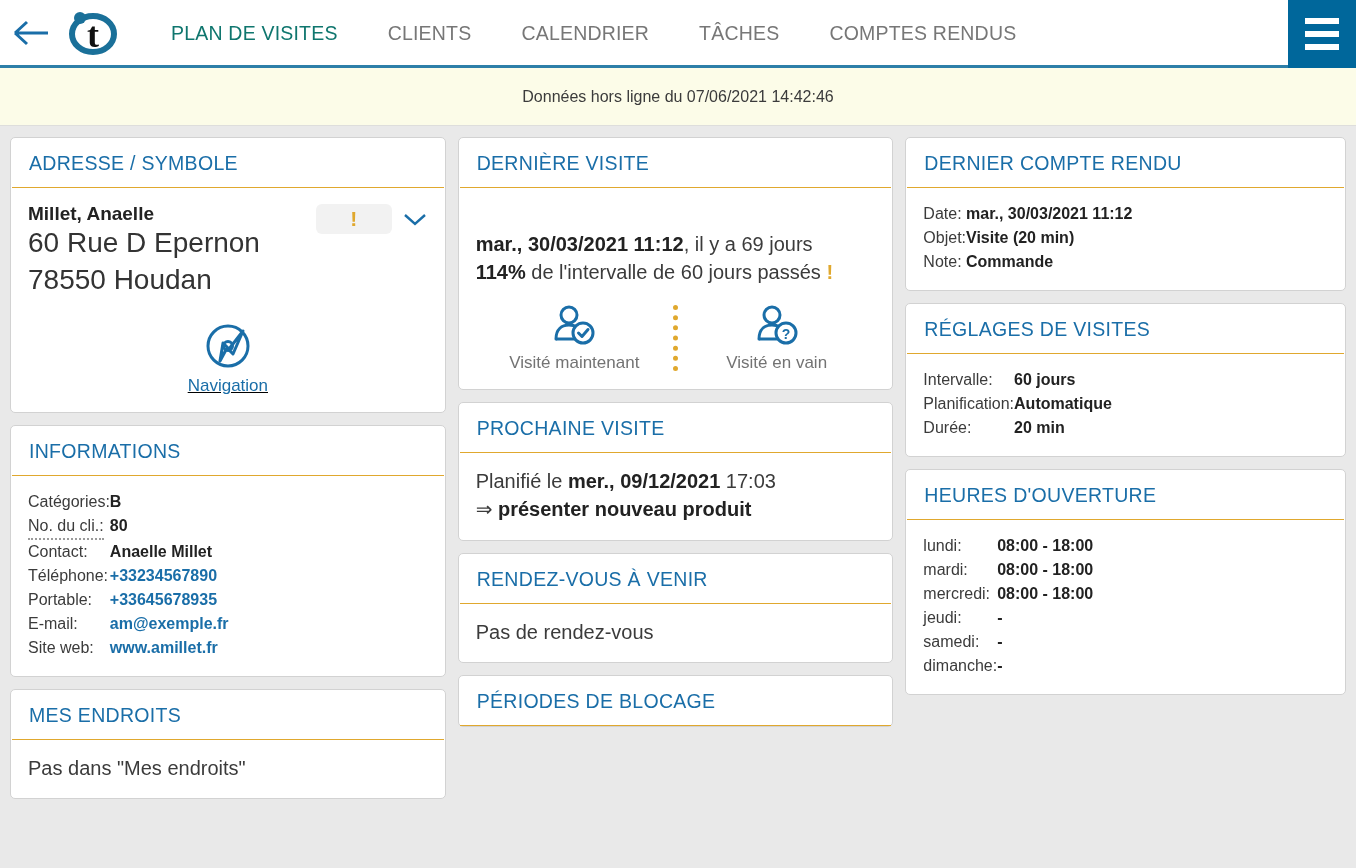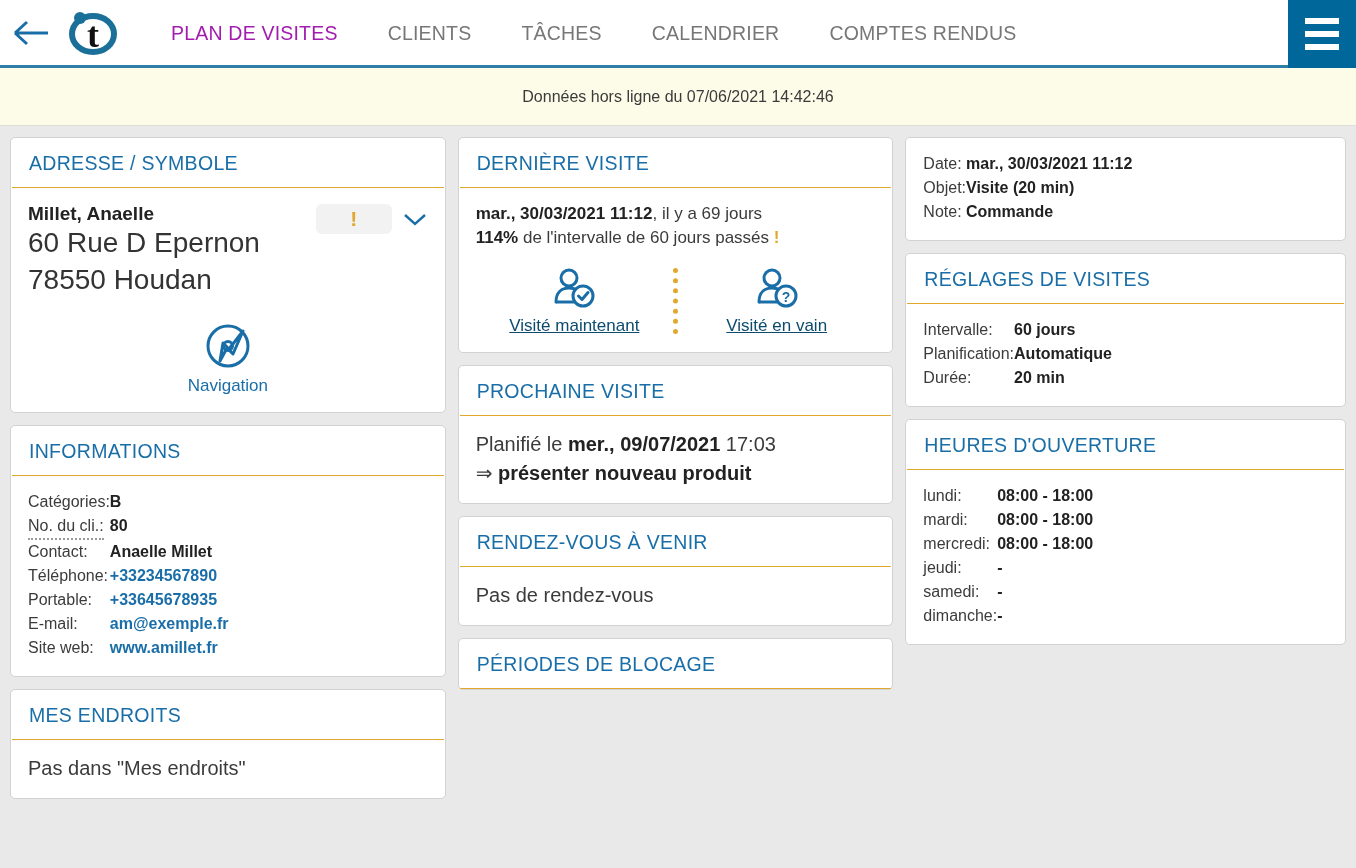--- a/index.html
+++ b/index.html
@@ -34,21 +34,21 @@
   }
   .nav-tab {
     font-size: 19.5px;
     letter-spacing: .2px;
     color: #777777;
     padding: 0 25px;
     line-height: 68px;
     cursor: pointer;
     white-space: nowrap;
   }
-  .nav-tab.active { color: #a21caf; }
+  .nav-tab.active { color: #0f766e; }
   #hamburger {
     position: absolute;
     right: 0; top: 0;
     width: 68px; height: 68px;
     background: #00679b;
     display: flex; flex-direction: column;
     align-items: center; justify-content: center;
     gap: 7px;
     cursor: pointer;
   }
@@ -109,47 +109,48 @@
     width: 76px; height: 30px;
     display: flex; align-items: center; justify-content: center;
     color: #e0a82e; font-weight: bold; font-size: 21px;
     cursor: pointer;
   }
   .chevron { cursor: pointer; display: flex; align-items: center; }
   .nav-action {
     margin-top: 22px;
     display: flex; flex-direction: column; align-items: center;
     cursor: pointer;
+    text-decoration: underline;
   }
   .nav-action .label {
     margin-top: 5px;
     color: #1a6ea8; font-size: 17px;
   }
 
   
   table.kv { border-collapse: collapse; width: 100%; }
   table.kv td { font-size: 16px; padding: 0; line-height: 1.5; vertical-align: top; }
   td.k { color: #3b3b3b; padding-right: 14px; white-space: nowrap; width: 1%; }
   td.v { color: #222222; font-weight: bold; }
   td.v.link { color: #1a6ea8; }
   .dotted { border-bottom: 2px dotted #9a9a9a; display: inline-block; }
 
   
-  .visit-text { font-size: 17px; color: #3b3b3b; line-height: 1.42; }
+  .visit-text { font-size: 20px; color: #3b3b3b; line-height: 1.42; margin-top: 28px; }
   .visit-text b { color: #222222; }
   .warn { color: #e0a82e; font-weight: bold; }
   .visit-actions {
     margin-top: 16px;
     display: flex; align-items: stretch; justify-content: space-around;
   }
   .visit-action {
     display: flex; flex-direction: column; align-items: center;
     cursor: pointer; flex: 1;
   }
-  .visit-action .label { margin-top: 6px; color: #0c4a6e; font-size: 17px; text-decoration: underline; }
+  .visit-action .label { margin-top: 6px; color: #737373; font-size: 17px; }
   .dotted-divider {
     width: 0; border-left: 5px dotted #e0a82e;
     margin: 2px 0 2px 0;
   }
 
   .plain-text { font-size: 20px; color: #3b3b3b; line-height: 1.42; }
   .plain-text b { color: #222222; }
 </style>
 </head>
 <body>
@@ -163,22 +164,22 @@
   <div id="logo">
     <svg width="52" height="52" viewBox="0 0 52 52">
       <ellipse cx="26" cy="27" rx="21" ry="18" fill="none" stroke="#1a7099" stroke-width="6"></ellipse>
       <circle cx="13" cy="11" r="6" fill="#1a7099"></circle>
       <text x="26" y="40" font-family="Liberation Serif, serif" font-size="36" font-weight="bold" fill="#111111" text-anchor="middle">t</text>
     </svg>
   </div>
   <div class="nav-tabs">
     <div class="nav-tab active">PLAN DE VISITES</div>
     <div class="nav-tab">CLIENTS</div>
+    <div class="nav-tab">CALENDRIER</div>
     <div class="nav-tab">TÂCHES</div>
-    <div class="nav-tab">CALENDRIER</div>
     <div class="nav-tab">COMPTES RENDUS</div>
   </div>
   <div id="hamburger">
     <span></span>
     <span></span>
     <span></span>
   </div>
 </div>
 
 <div id="offline-banner">
@@ -297,21 +298,21 @@
             <div class="label">Visité en vain</div>
           </div>
         </div>
       </div>
     </div>
 
     <div class="card">
       <div class="card-title">PROCHAINE VISITE</div>
       <div class="card-body">
         <div class="plain-text">
-          <span>Planifié le </span><b>mer., 09/07/2021</b><span> 17:03</span><br>
+          <span>Planifié le </span><b>mer., 09/12/2021</b><span> 17:03</span><br>
           <span>⇒ </span><b>présenter nouveau produit</b>
         </div>
       </div>
     </div>
 
     <div class="card">
       <div class="card-title">RENDEZ-VOUS À VENIR</div>
       <div class="card-body">
         <div class="plain-text">Pas de rendez-vous</div>
       </div>
@@ -319,20 +320,21 @@
 
     <div class="card">
       <div class="card-title">PÉRIODES DE BLOCAGE</div>
     </div>
 
   </div>
 
   <div class="column col-right">
 
     <div class="card">
+      <div class="card-title">DERNIER COMPTE RENDU</div>
       <div class="card-body">
         <table class="kv">
           <tbody>
               <tr>
             <td class="k">Date:</td>
             <td class="v">mar., 30/03/2021 11:12</td>
           </tr>
           <tr>
             <td class="k">Objet:</td>
             <td class="v">Visite (20 min)</td>

